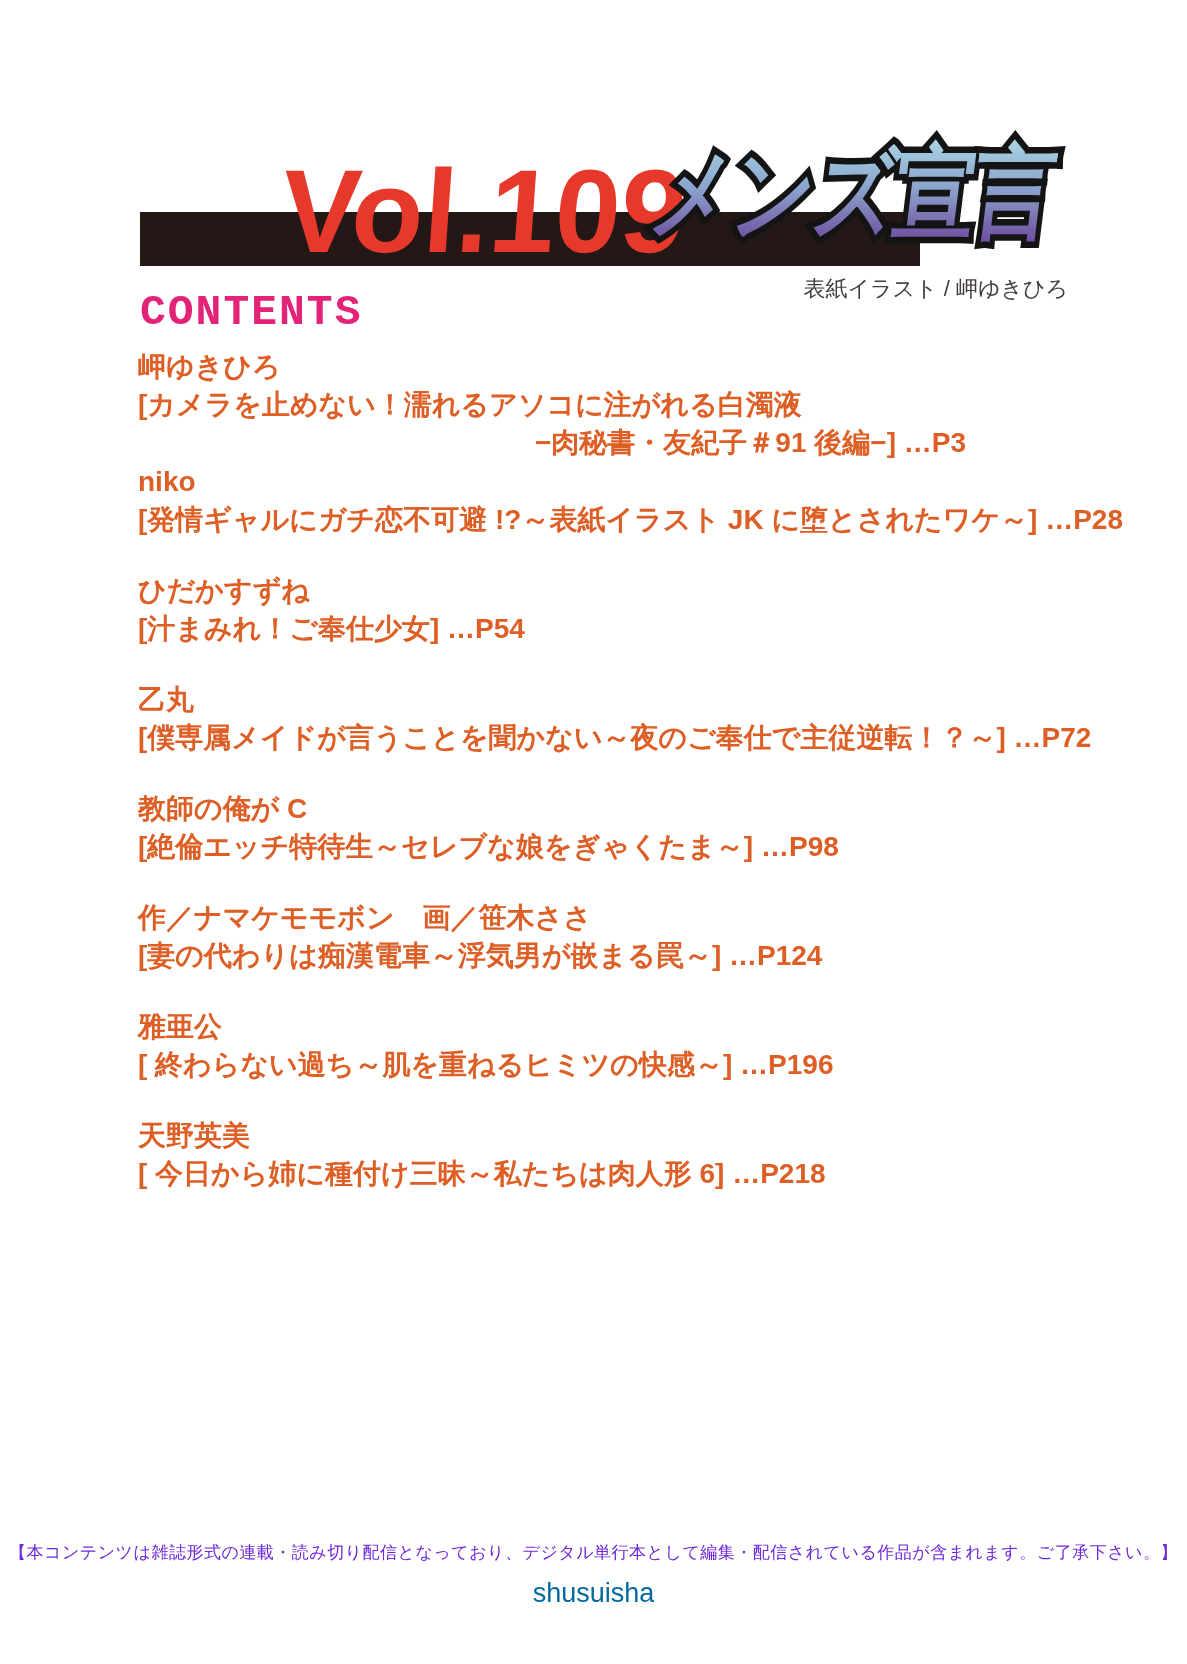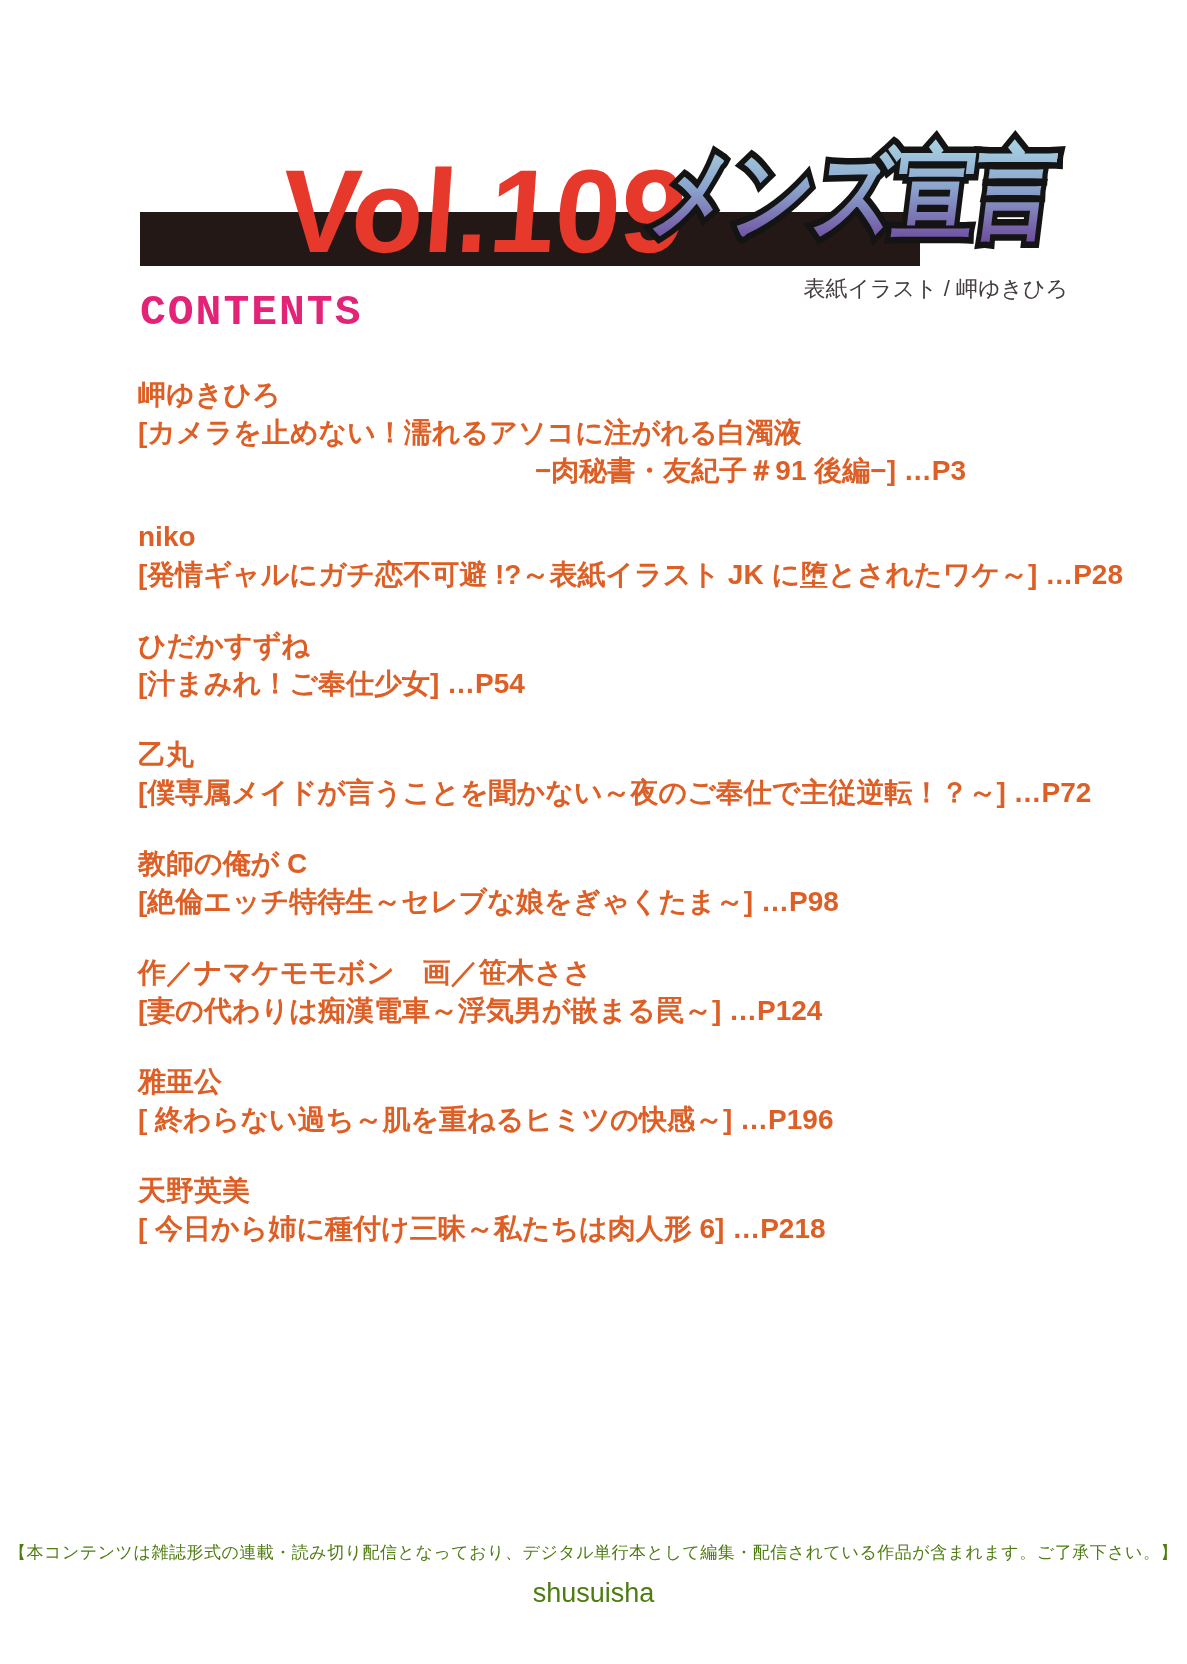--- a/index.html
+++ b/index.html
@@ -84,49 +84,49 @@
   }
 
   
   .entries {
     position: absolute;
     left: 138px; top: 348px;
     width: 920px;
     color: var(--entry-orange, #dd5f25);
     font-weight: bold;
   }
-  .entry { margin-bottom: 33px; margin-top: 28px; }
+  .entry { margin-bottom: 33px; }
   .entry.tight { margin-bottom: 1px; }
   .line {
     font-size: 28px;
     line-height: 38px;
     white-space: nowrap;
   }
   .line.right {
     text-align: right;
     padding-right: 92px;
   }
 
   
   .footnote {
     position: absolute;
     left: 0; top: 1541px;
     width: 100%;
     text-align: center;
     font-size: 17px;
-    color: #4d7c0f;
+    color: #6d28d9;
     letter-spacing: 0.5px;
   }
   .publisher {
     position: absolute;
     left: 0; top: 1578px;
     width: 100%;
     text-align: center;
     font-size: 27px;
-    color: #4d7c0f;
+    color: #0369a1;
   }
 </style>
 </head>
 <body>
 
 <div class="page">
 
   <div class="black-bar"></div>
 
   <div class="vol">Vol.109</div>

